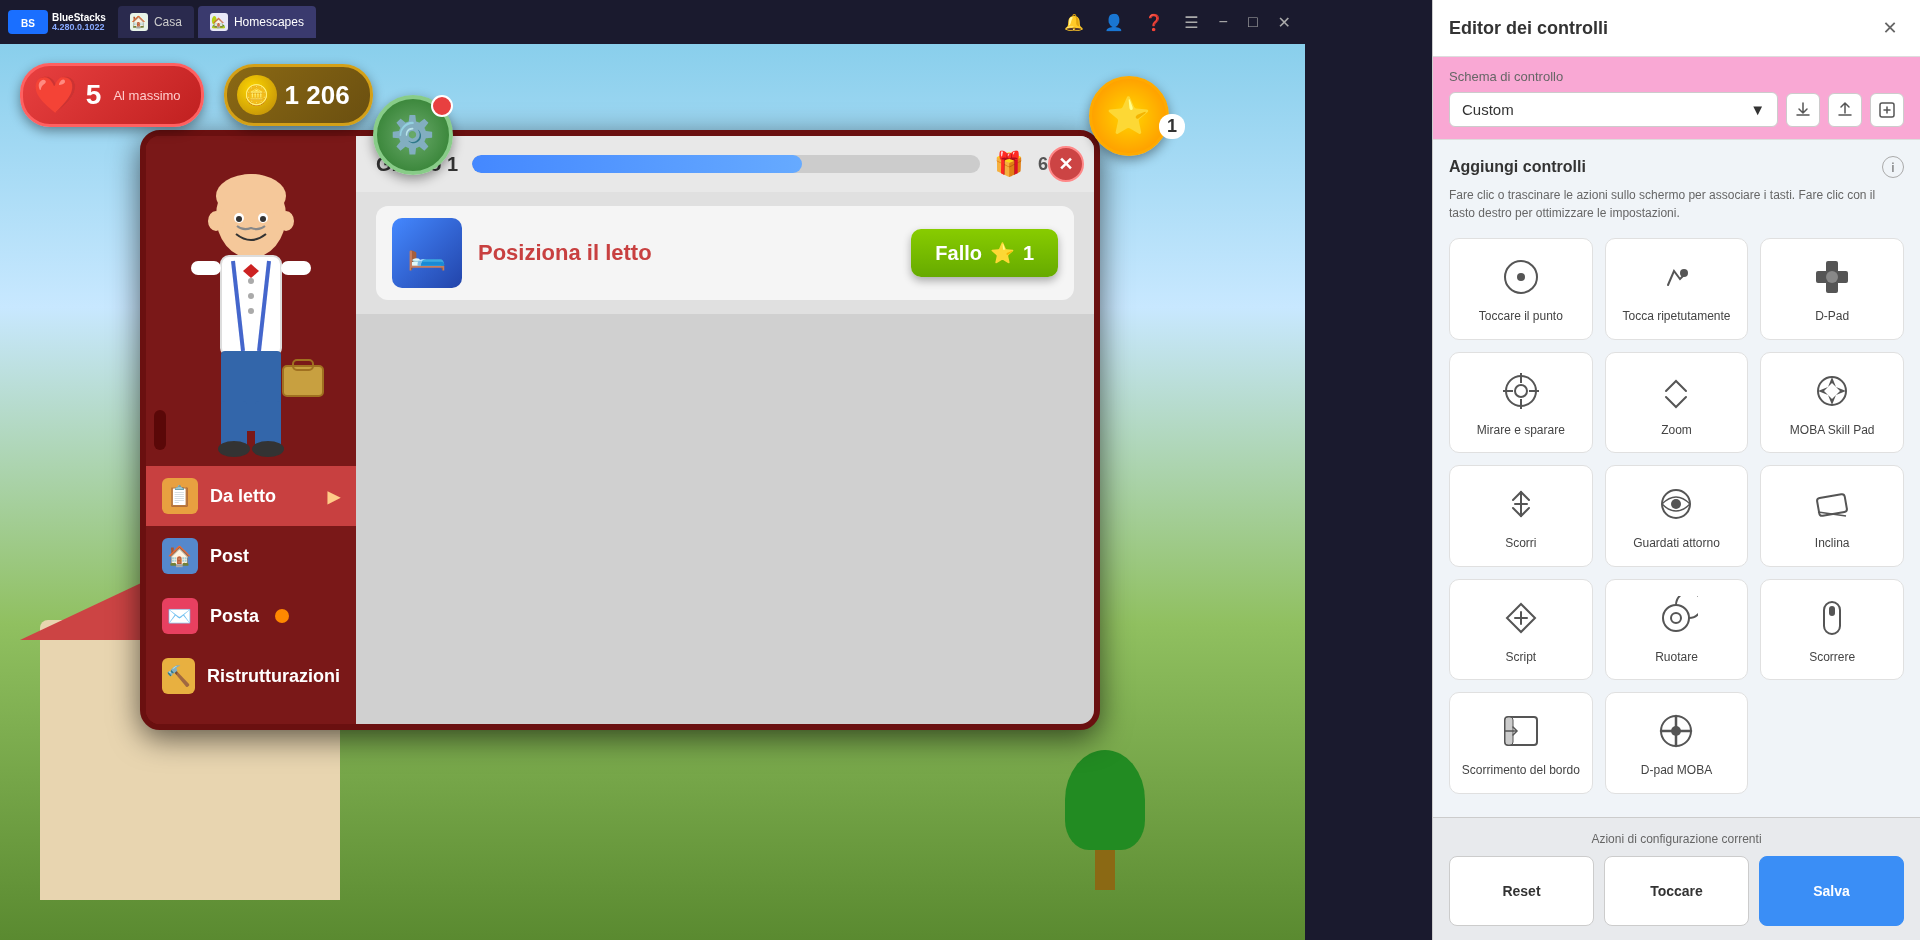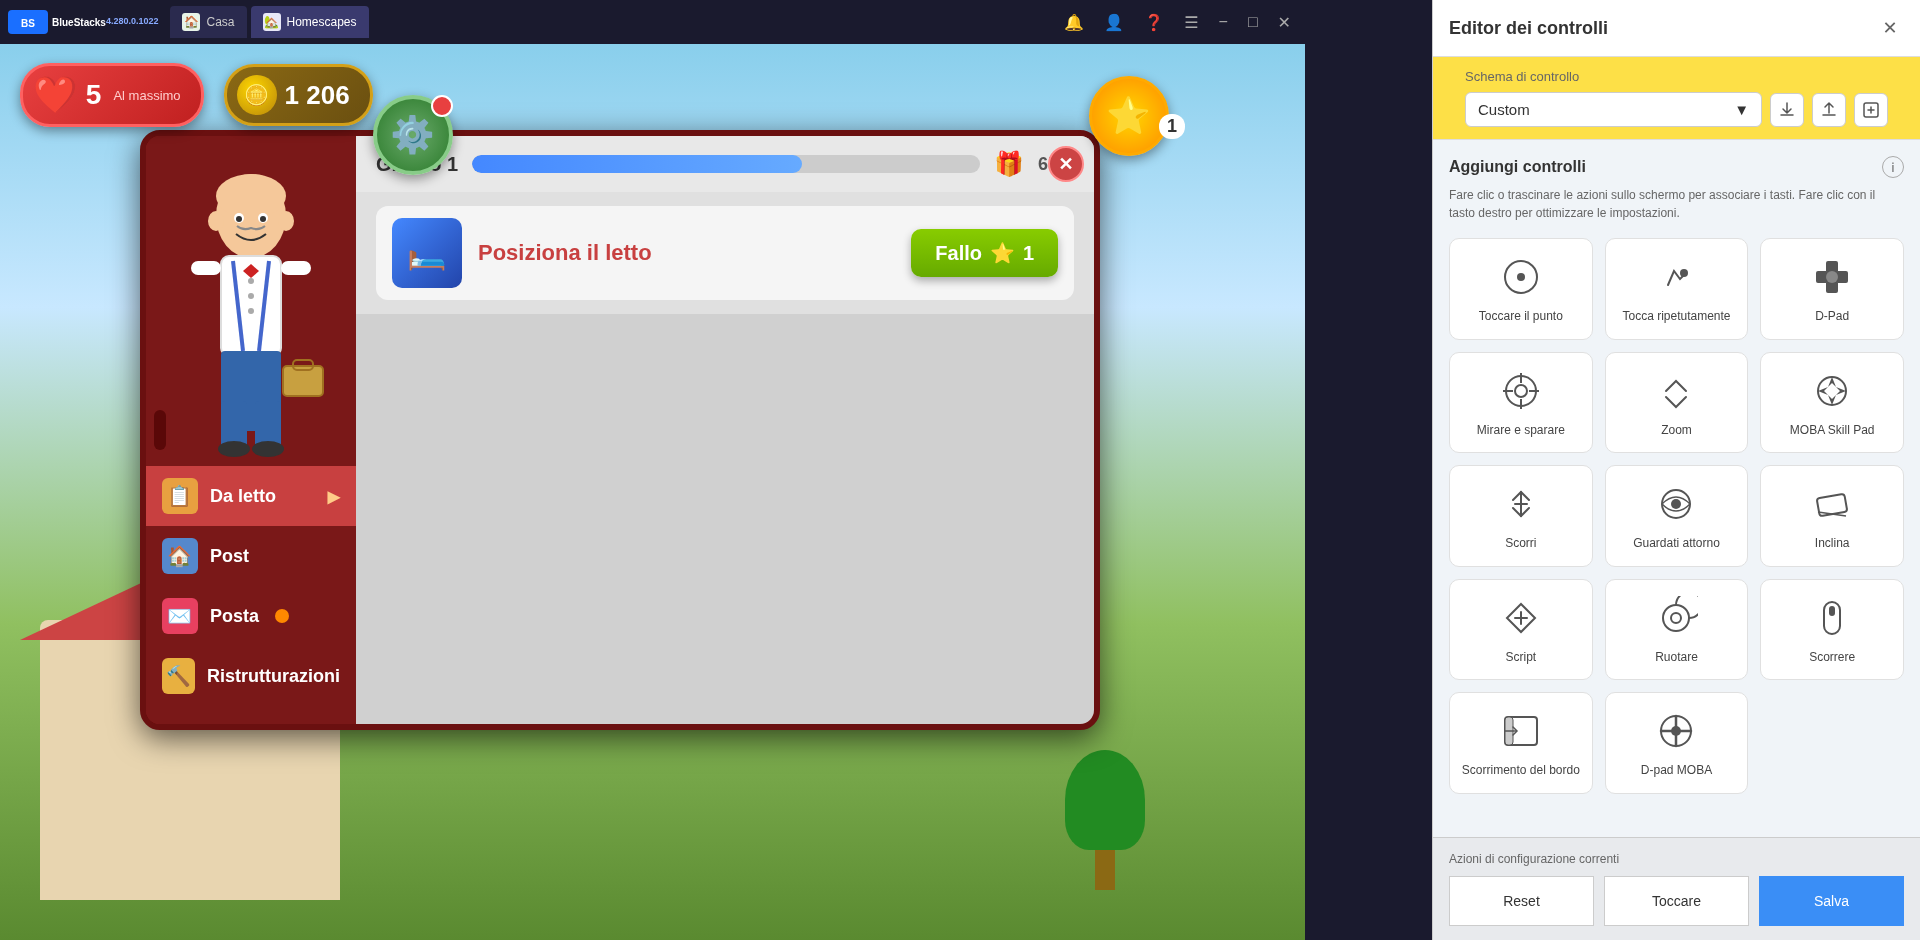--- a/index.html
+++ b/index.html
@@ -314,22 +314,22 @@
     }
     #editor-close {
       width: 28px; height: 28px;
       display: flex; align-items: center; justify-content: center;
       cursor: pointer; color: #666; font-size: 18px;
       border-radius: 4px;
     }
 
     
     #schema-section {
-      background: #fde047;
-      padding: 12px 32px;
+      background: #f9a8d4;
+      padding: 12px 16px;
       border-bottom: 1px solid #ddd;
     }
     #schema-label {
       font-size: 13px; color: #666; margin-bottom: 8px;
     }
     #schema-row {
       display: flex; align-items: center; gap: 8px;
     }
     #schema-select {
       flex: 1;
@@ -404,51 +404,51 @@
       font-size: 12px; color: #444; text-align: center; line-height: 1.3;
     }
 
     
     #editor-footer {
       background: #e8eaed;
       padding: 14px 16px;
       border-top: 1px solid #ccc;
     }
     #footer-label {
-      font-size: 12px; color: #666; margin-bottom: 10px; text-align: left;
+      font-size: 12px; color: #666; margin-bottom: 10px; text-align: center;
     }
     #footer-buttons {
       display: flex; gap: 10px;
     }
     .footer-btn {
       flex: 1;
-      padding: 16px;
-      border-radius: 0;
+      padding: 26px;
+      border-radius: 8px;
       border: 1px solid #ccc;
       font-size: 14px;
-      font-weight: normal;
+      font-weight: bold;
       cursor: pointer;
       text-align: center;
     }
     .footer-btn.reset { background: #fff; color: #333; }
     .footer-btn.cancel { background: #fff; color: #333; }
     .footer-btn.save { background: #3a8ef6; color: #fff; border-color: #3a8ef6; }
   </style>
 </head>
 <body>
 
 <div id="game-area">
 
   <div id="title-bar">
     <div id="bluestacks-logo">
       <svg width="40" height="24" viewBox="0 0 40 24">
         <rect width="40" height="24" rx="4" fill="#1a6fff"></rect>
         <text x="20" y="17" text-anchor="middle" fill="#fff" font-size="10" font-weight="bold">BS</text>
       </svg>
-      <div style="display:flex;flex-direction:row;line-height:1.1">
+      <div style="display:flex;flex-direction:column;line-height:1.1">
         <span style="font-size:10px;font-weight:bold;color:#fff">BlueStacks</span>
         <span style="font-size:9px;color:#88aaff">4.280.0.1022</span>
       </div>
     </div>
 
     <div class="tab-item">
       <div class="tab-icon" style="background:#e8f4e8;display:flex;align-items:center;justify-content:center;font-size:12px;">🏠</div>
       <span>Casa</span>
     </div>
 

